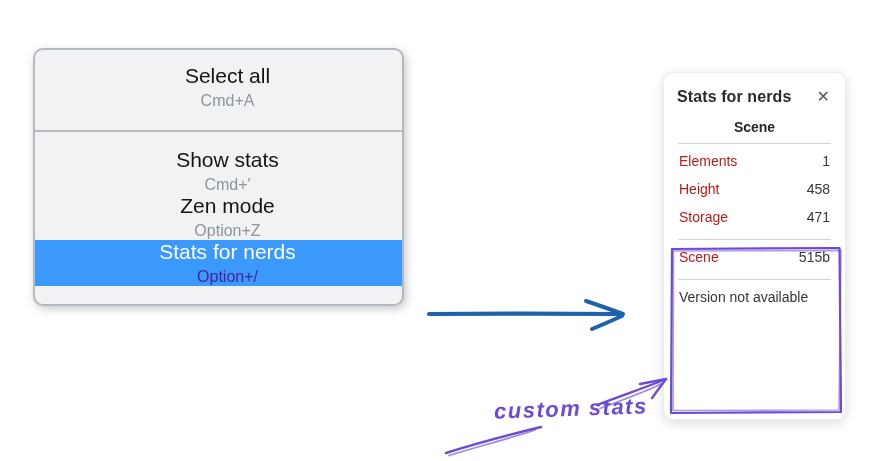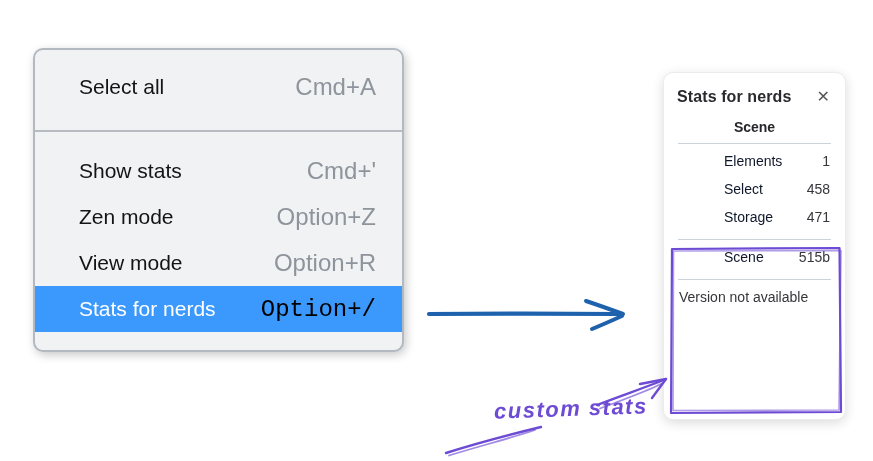--- a/index.html
+++ b/index.html
@@ -14,47 +14,47 @@
     position:absolute; left:33px; top:48px; width:371px;
     background:#f1f2f4;
     border:2px solid #b3b9c0;
     border-radius:10px;
     box-shadow:2px 3px 10px rgba(0,0,0,.22);
     padding:14px 0 18px 0;
     font-size:21px; color:#141414;
   }
   .menu-item {
     height:46px; display:flex; align-items:center; justify-content:space-between;
-    padding:0 26px 0 44px; cursor:default;
+    padding:0 26px 0 44px; cursor:default;flex-direction:column;
   }
-  .menu-item .shortcut { color:#8d949b; font-size:24px; }
+  .menu-item .shortcut { color:#8d949b; font-size:16px; }
   .menu-sep { border:none; border-top:2px solid #b6bcc2; margin:20px 0 16px 0; }
   .menu-item.highlighted { background:#3b99fd; color:#ffffff; }
-  .menu-item.highlighted .shortcut { color:#000000;font-family:Liberation Mono, monospace; }
+  .menu-item.highlighted .shortcut { color:#4c1d95; }
 
   
   .stats-panel {
     position:absolute; left:663px; top:72px; width:183px; height:348px;
     background:#ffffff;
     border:1px solid #ececf0;
     border-radius:10px;
     box-shadow:0 3px 12px rgba(0,0,0,.14);
     padding:14px 13px 10px 13px;
     font-size:14px; color:#2e2e33;
   }
   .panel-title-row { display:flex; align-items:center; justify-content:space-between; margin-bottom:12px; }
   .panel-title { font-weight:bold; font-size:16px; color:#2a2a2e; letter-spacing:0.1px; }
   .close-btn {
     background:none; border:none; color:#57575c; font-size:16px; line-height:1;
     cursor:pointer; padding:2px;
   }
   .sec-heading { text-align:center; font-weight:bold; font-size:14px; color:#26262b; margin-top:6px; }
   .sec-hr { border:none; border-top:1px solid #ccd3da; margin:8px 1px 3px 1px; }
   .stat-row { display:flex; justify-content:space-between; line-height:28px; padding:0 2px; }
-  .stat-label { color:#0f172a;margin-left:45px; }
+  .stat-label { color:#b91c1c; }
   .stat-value { color:#36363b; }
   .version-note { line-height:28px; padding:0 2px; color:#36363b; white-space:nowrap; }
 
   
   .overlay-svg { position:absolute; left:0; top:0; width:873px; height:461px; pointer-events:none; }
   .annotation-label {
     position:absolute; left:494px; top:396px;
     font-size:22px; font-weight:bold; font-style:italic;
     color:#6d4bd4; letter-spacing:1.5px;
     transform:rotate(-2deg);
@@ -73,45 +73,41 @@
     </div>
     <hr class="menu-sep">
     <div class="menu-item">
       <span>Show stats</span>
       <span class="shortcut">Cmd+'</span>
     </div>
     <div class="menu-item">
       <span>Zen mode</span>
       <span class="shortcut">Option+Z</span>
     </div>
-    <div class="menu-item">
-      <span>View mode</span>
-      <span class="shortcut">Option+R</span>
-    </div>
     <div class="menu-item highlighted">
       <span>Stats for nerds</span>
       <span class="shortcut">Option+/</span>
     </div>
   </div>
 
   <div class="stats-panel">
     <div class="panel-title-row">
       <span class="panel-title">Stats for nerds</span>
       <button class="close-btn">✕</button>
     </div>
 
     <div>
       <div class="sec-heading">Scene</div>
       <hr class="sec-hr">
       <div class="stat-row">
         <span class="stat-label">Elements</span>
         <span class="stat-value">1</span>
       </div>
       <div class="stat-row">
-        <span class="stat-label">Select</span>
+        <span class="stat-label">Height</span>
         <span class="stat-value">458</span>
       </div>
       <div class="stat-row">
         <span class="stat-label">Storage</span>
         <span class="stat-value">471</span>
       </div>
     </div>
 
     <div>
       <hr class="sec-hr">

